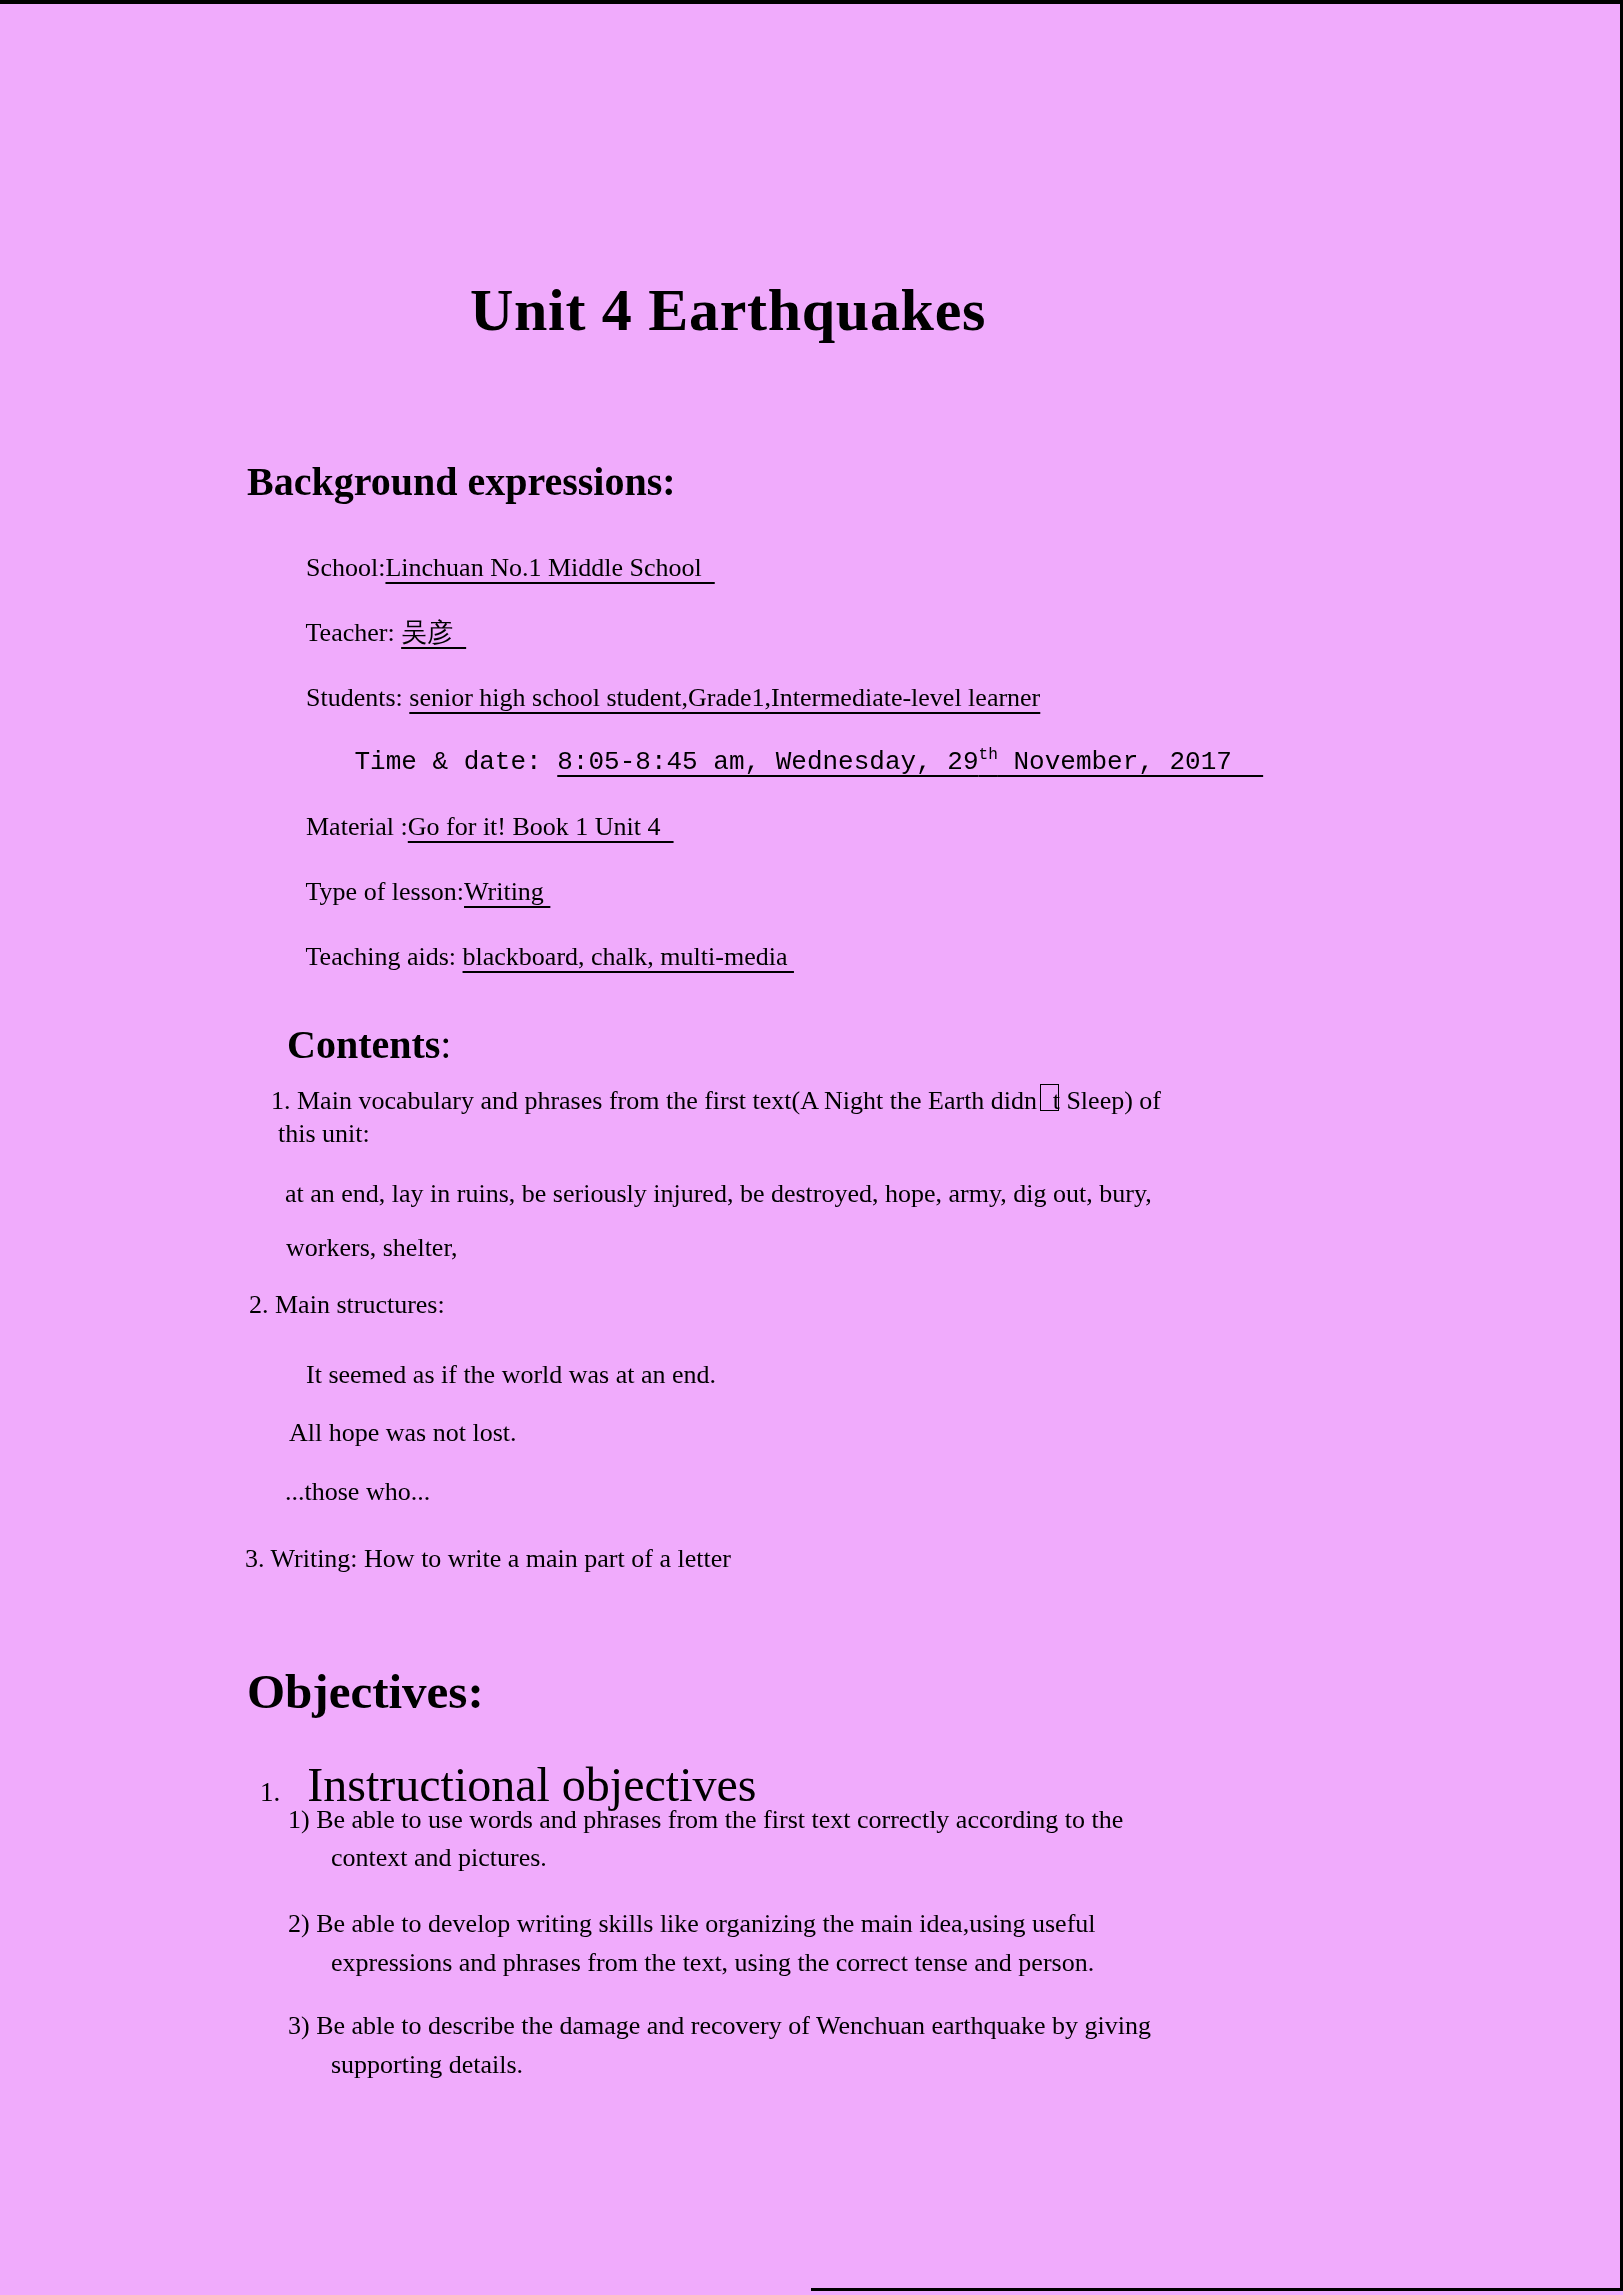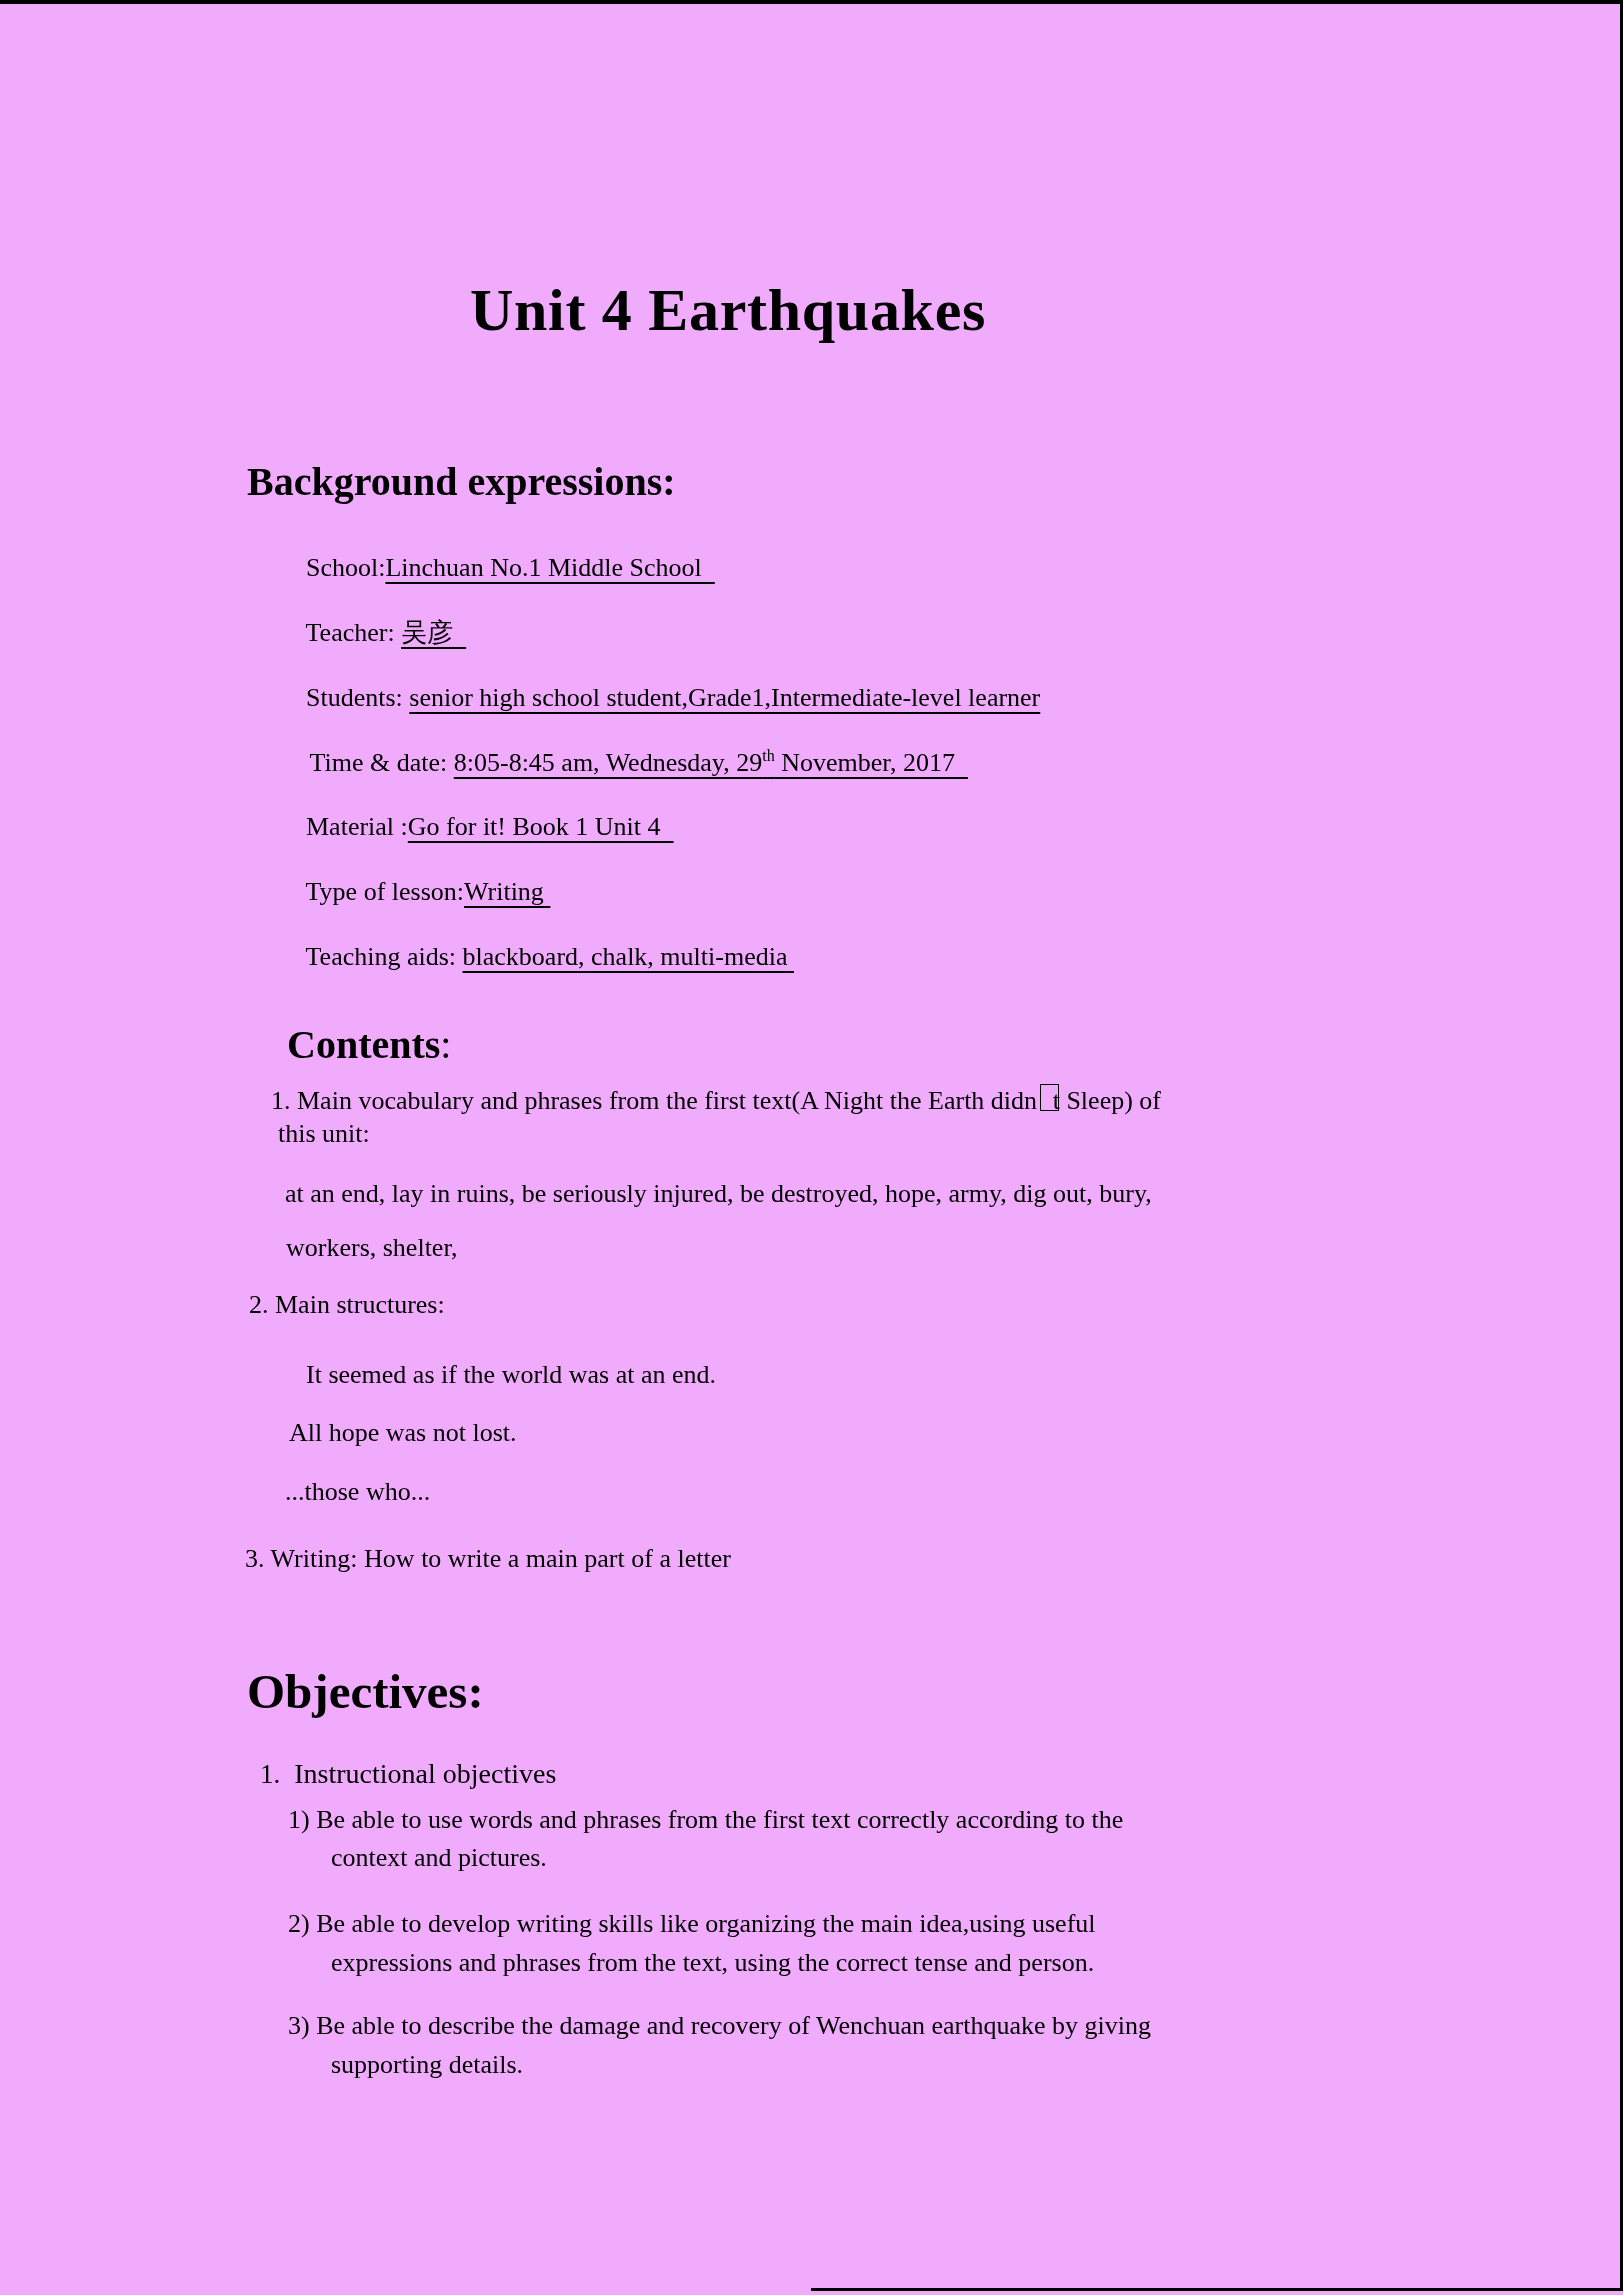--- a/index.html
+++ b/index.html
@@ -41,21 +41,21 @@
     text-decoration-thickness: 2px;
     text-underline-offset: 6.1px;
   }
   .ul sup {
     font-size: 0.62em;
     vertical-align: super;
     line-height: 0;
   }
 
   .sub-num { font-size: 27px; }
-  .sub-heading { font-size: 28px; margin-left: 14px; }
+  .sub-heading { font-size: 48px; margin-left: 27px; }
 
   .tofu {
     display: inline-block;
     width: 17px;
     height: 25px;
     border: 1.4px solid #000;
     vertical-align: -2px;
     margin-left: 2.7px;
     margin-right: -6.1px;
   }
@@ -78,21 +78,21 @@
   </div>
 
   <div class="line body-text" style="top:589px; left:280px;">
     <span>Teacher: </span><span class="ul">吴彦&nbsp;&nbsp;</span>
   </div>
 
   <div class="line body-text" style="top:654px; left:280px;">
     <span>Students: </span><span class="ul">senior high school student,Grade1,Intermediate-level learner</span>
   </div>
 
-  <div class="line body-text" style="top:719px; left:284px;">
+  <div class="line body-text" style="top:719px; left:292px;font-family:Liberation Mono, monospace;">
     <span>Time &amp; date: </span><span class="ul"><span>8:05-8:45 am, Wednesday, 29</span><sup>th</sup><span> November, 2017&nbsp;&nbsp;</span></span>
   </div>
 
   <div class="line body-text" style="top:783px; left:280px;">
     <span>Material :</span><span class="ul">Go for it! Book 1 Unit 4&nbsp;&nbsp;</span>
   </div>
 
   <div class="line body-text" style="top:848px; left:280px;">
     <span>Type of lesson:</span><span class="ul">Writing&nbsp;</span>
   </div>

